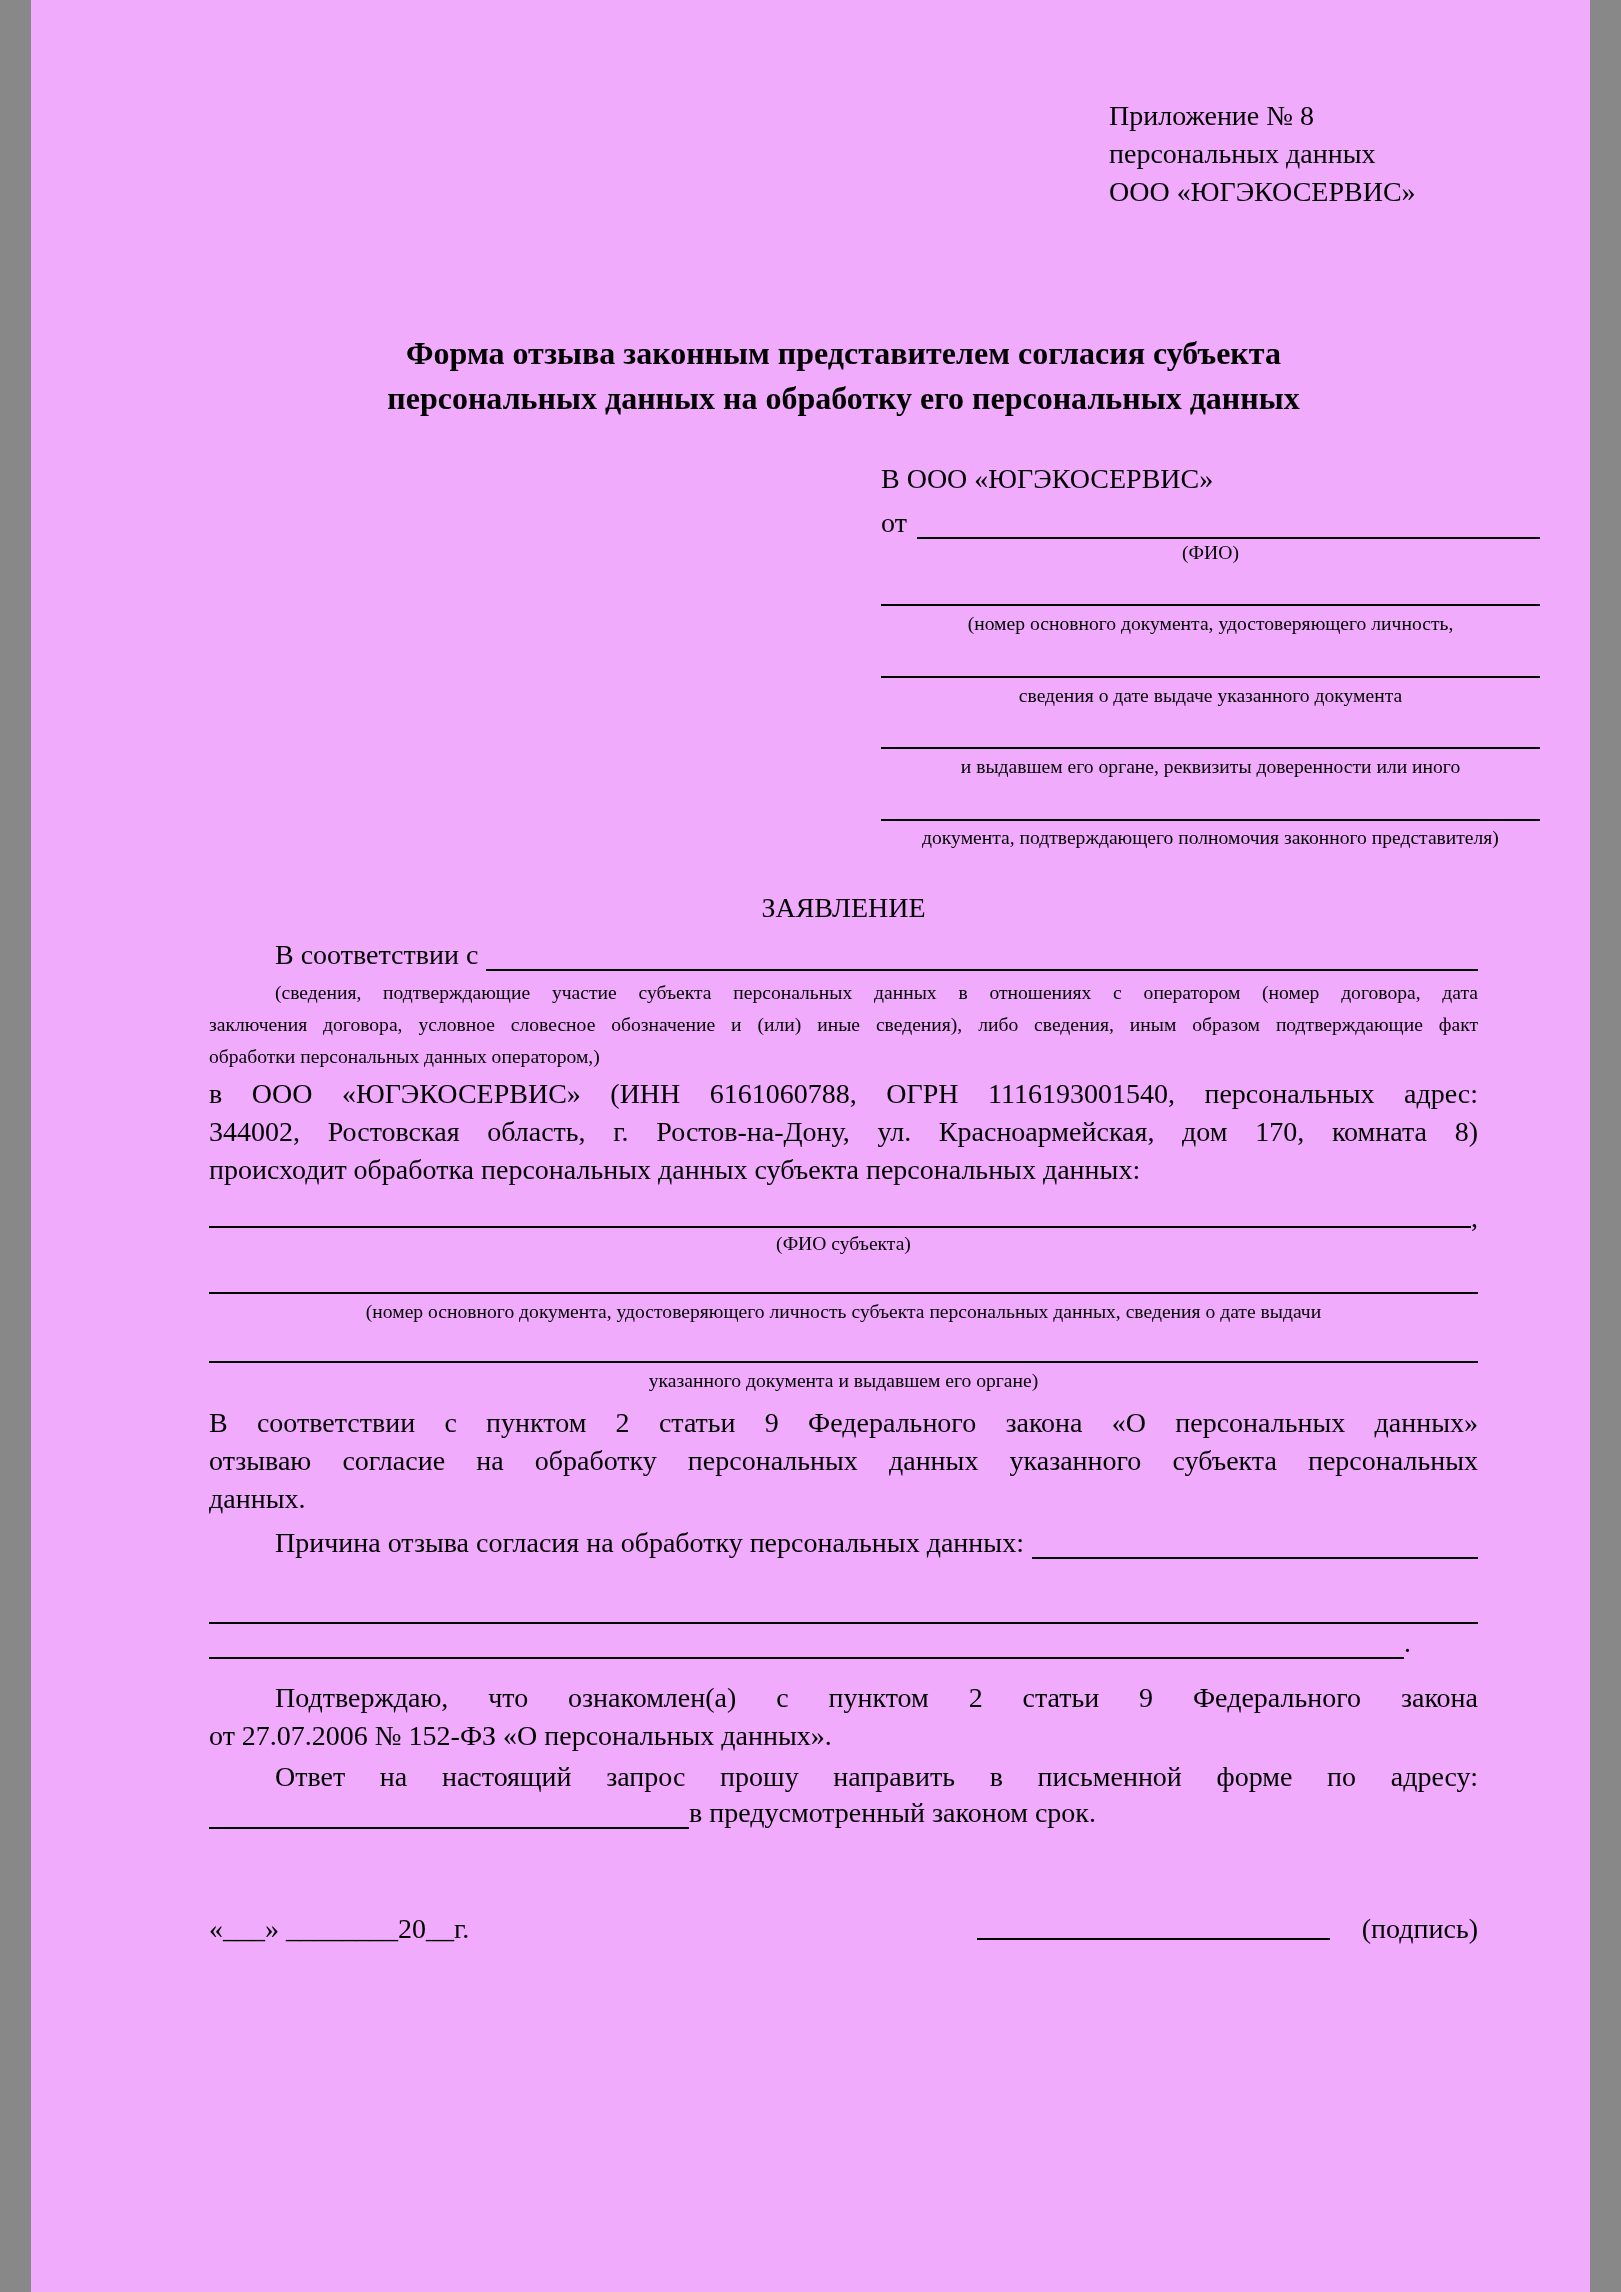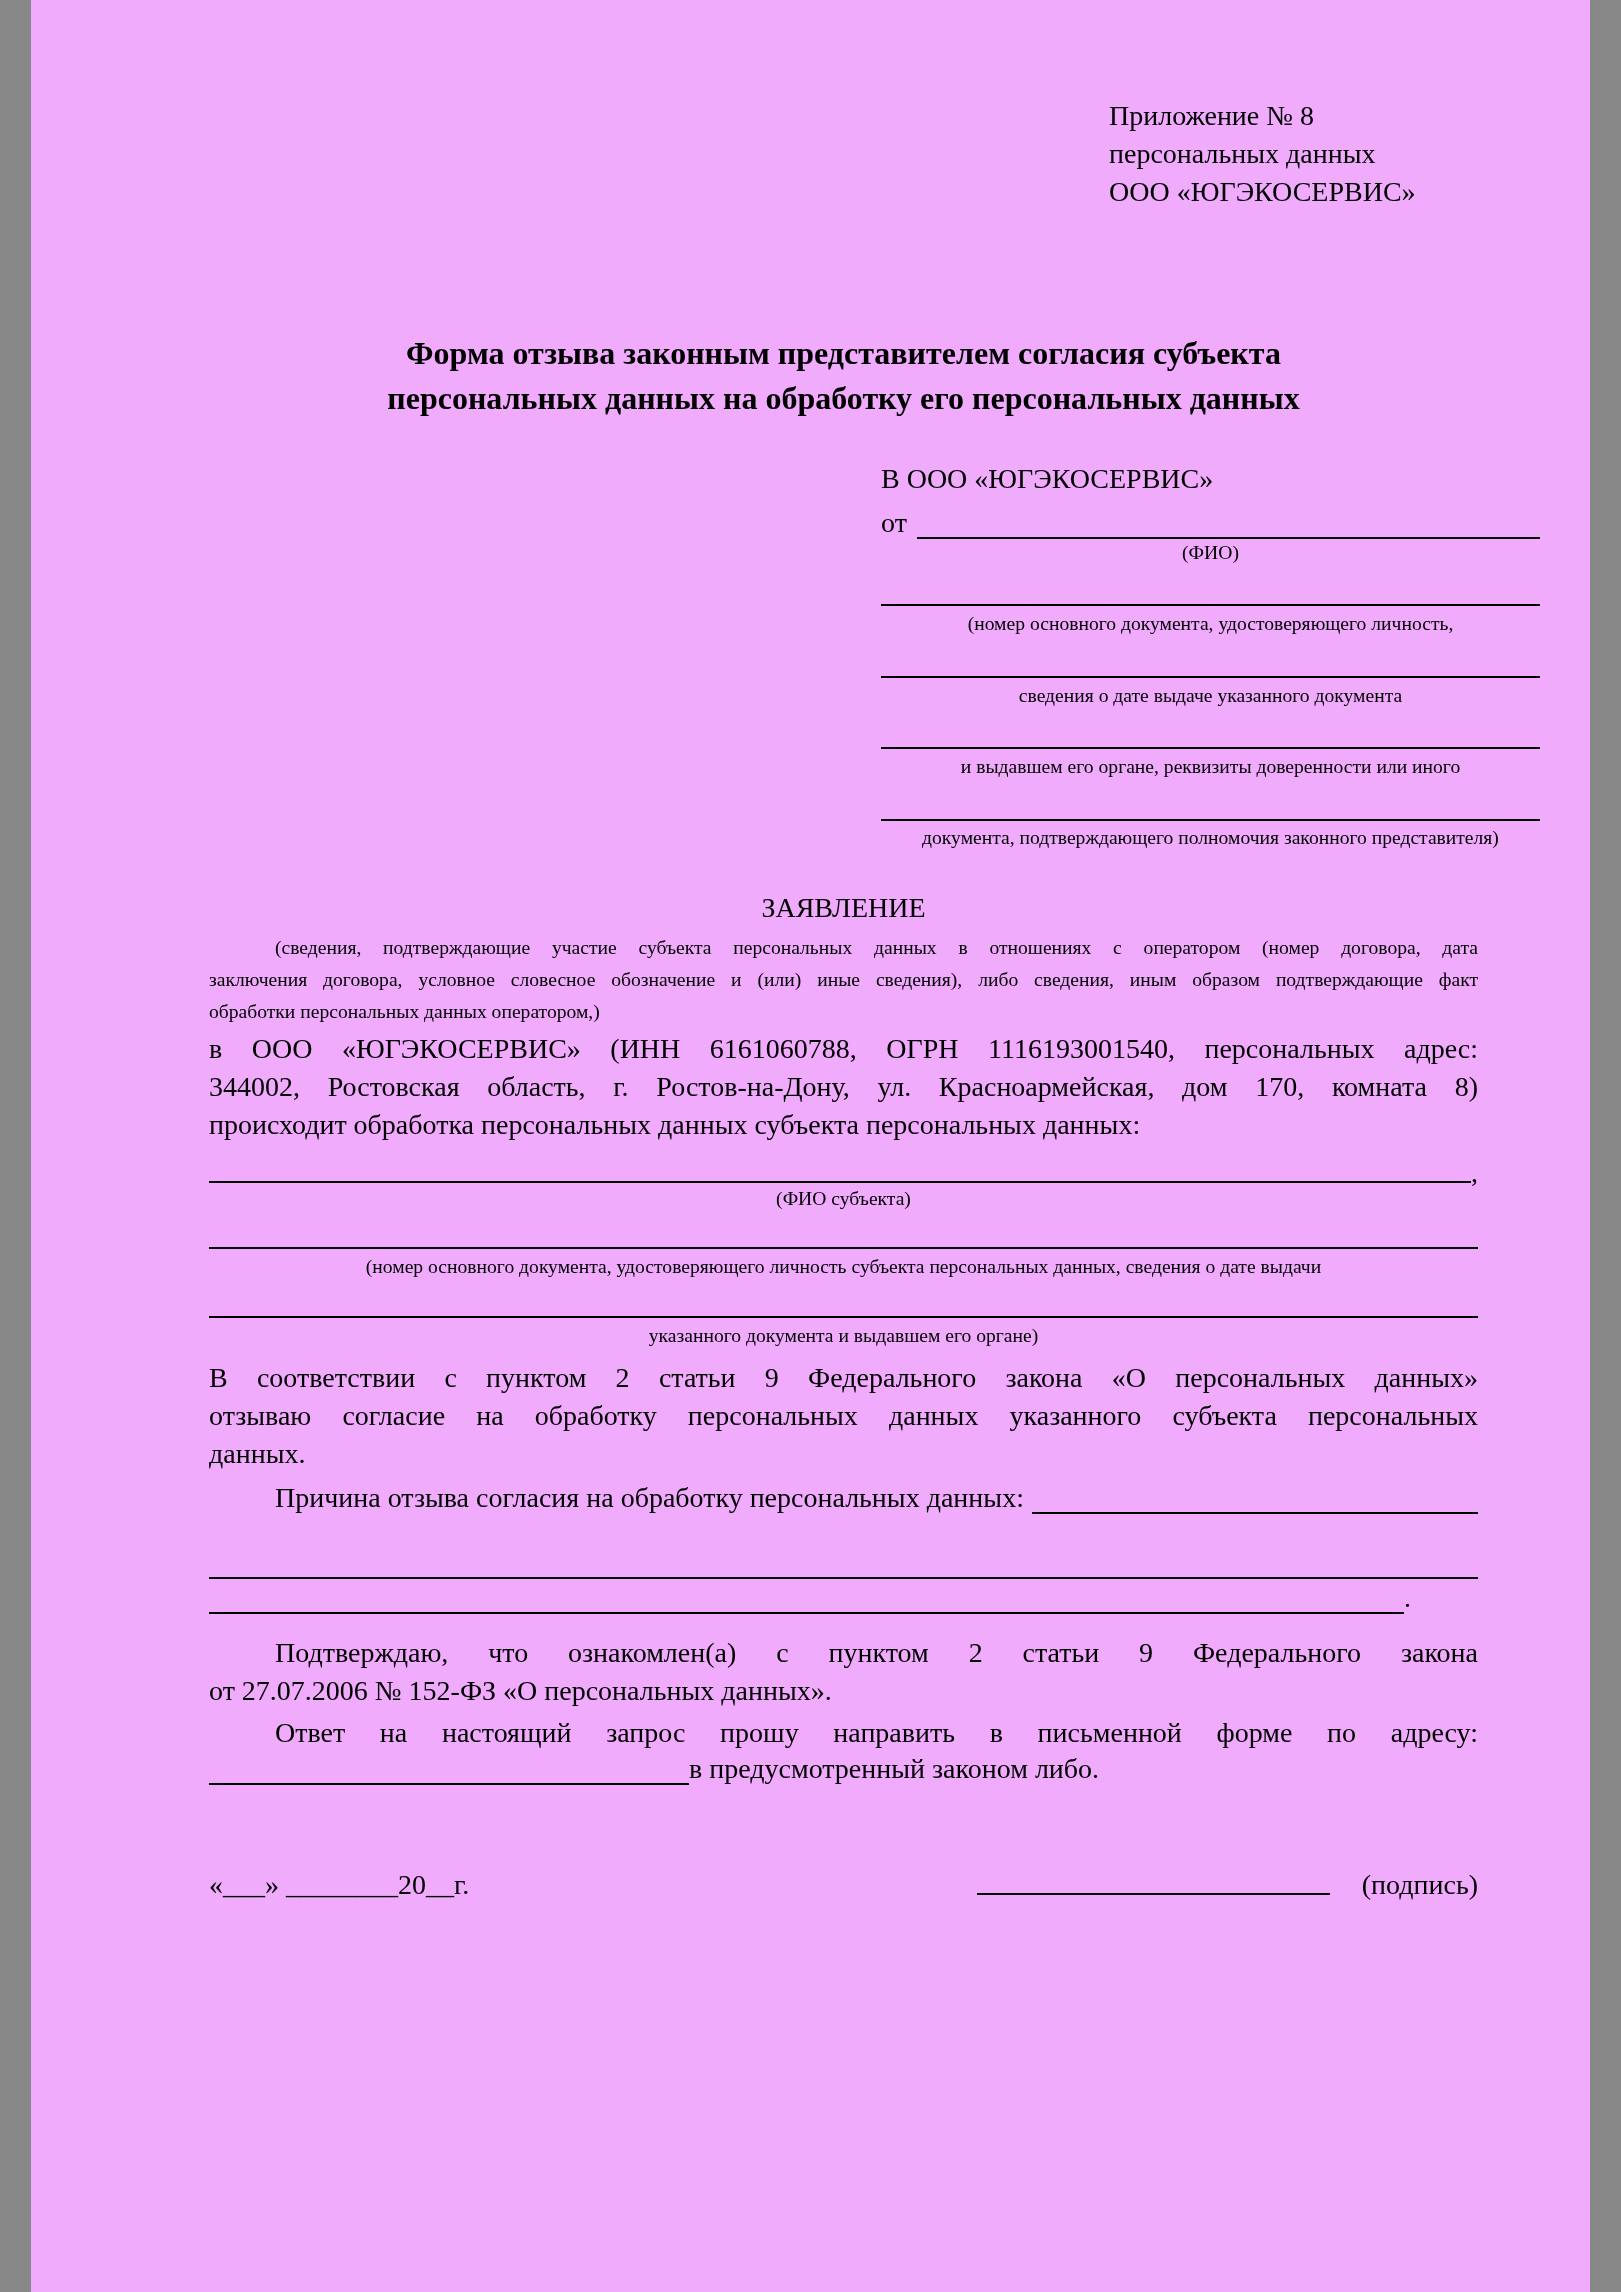--- a/index.html
+++ b/index.html
@@ -99,20 +99,24 @@
       <div class="caption">и выдавшем его органе, реквизиты доверенности или иного</div>
     </div>
     <div class="fill-unit">
       <div class="fill-line"></div>
       <div class="caption">документа, подтверждающего полномочия законного представителя)</div>
     </div>
   </section>
 
   <div class="heading">ЗАЯВЛЕНИЕ</div>
 
+  <div class="flex-line accordance">
+    <span>В соответствии с</span>
+    <span class="fill"></span>
+  </div>
 
   <div class="small-note">
     <div class="jline indent">(сведения, подтверждающие участие субъекта персональных данных в отношениях с оператором (номер договора, дата</div>
     <div class="jline">заключения договора, условное словесное обозначение и (или) иные сведения), либо сведения, иным образом подтверждающие факт</div>
     <div class="jlast">обработки персональных данных оператором,)</div>
   </div>
 
   <div class="para operator-para">
     <div class="jline">в ООО «ЮГЭКОСЕРВИС» (ИНН 6161060788, ОГРН 1116193001540, персональных адрес:</div>
     <div class="jline">344002, Ростовская область, г. Ростов-на-Дону, ул. Красноармейская, дом 170, комната 8)</div>
@@ -154,21 +158,21 @@
   <div class="para confirm-para">
     <div class="jline indent">Подтверждаю, что ознакомлен(а) с пунктом 2 статьи 9 Федерального закона</div>
     <div class="jlast">от 27.07.2006 № 152-ФЗ «О персональных данных».</div>
   </div>
 
   <div class="para reply-para">
     <div class="jline indent">Ответ на настоящий запрос прошу направить в письменной форме по адресу:</div>
   </div>
   <div class="flex-line reply-line2">
     <span class="fill addr-fill"></span>
-    <span>в предусмотренный законом либо.</span>
+    <span>в предусмотренный законом срок.</span>
   </div>
 
   <div class="footer-row">
     <div>«___» ________20__г.</div>
     <div class="sig-group">
       <span class="sig-fill"></span>
       <span>(подпись)</span>
     </div>
   </div>
 

